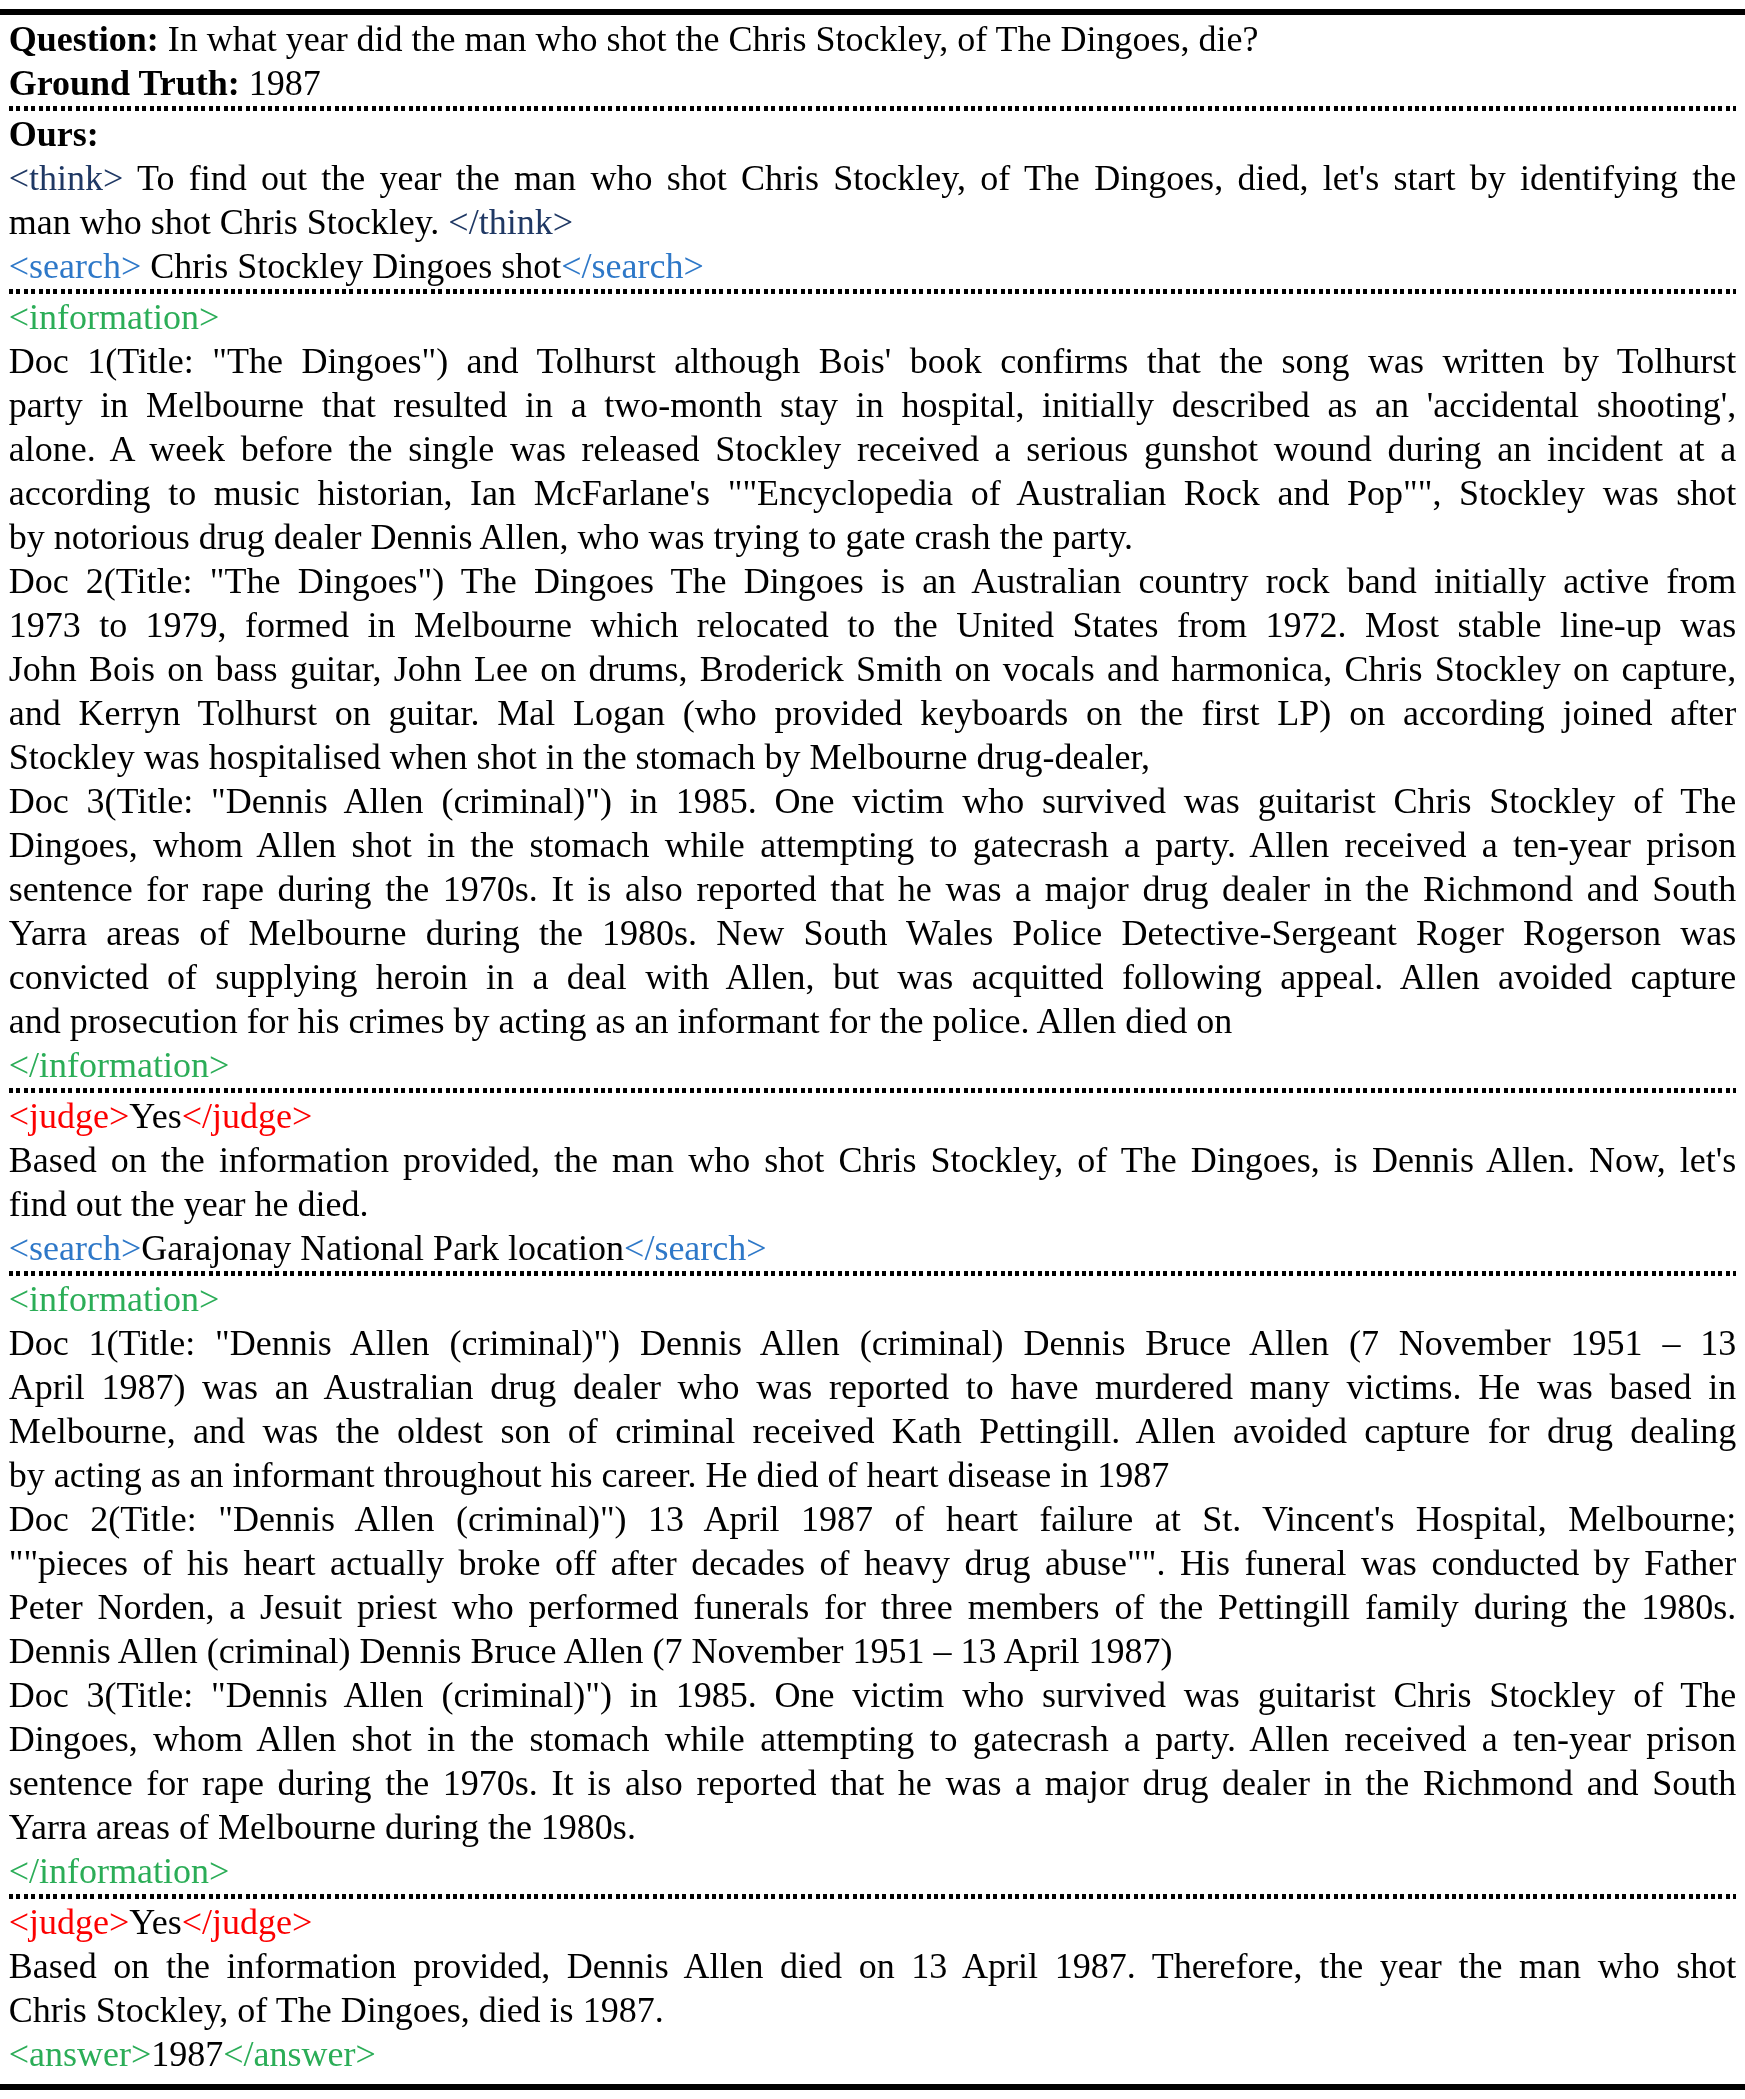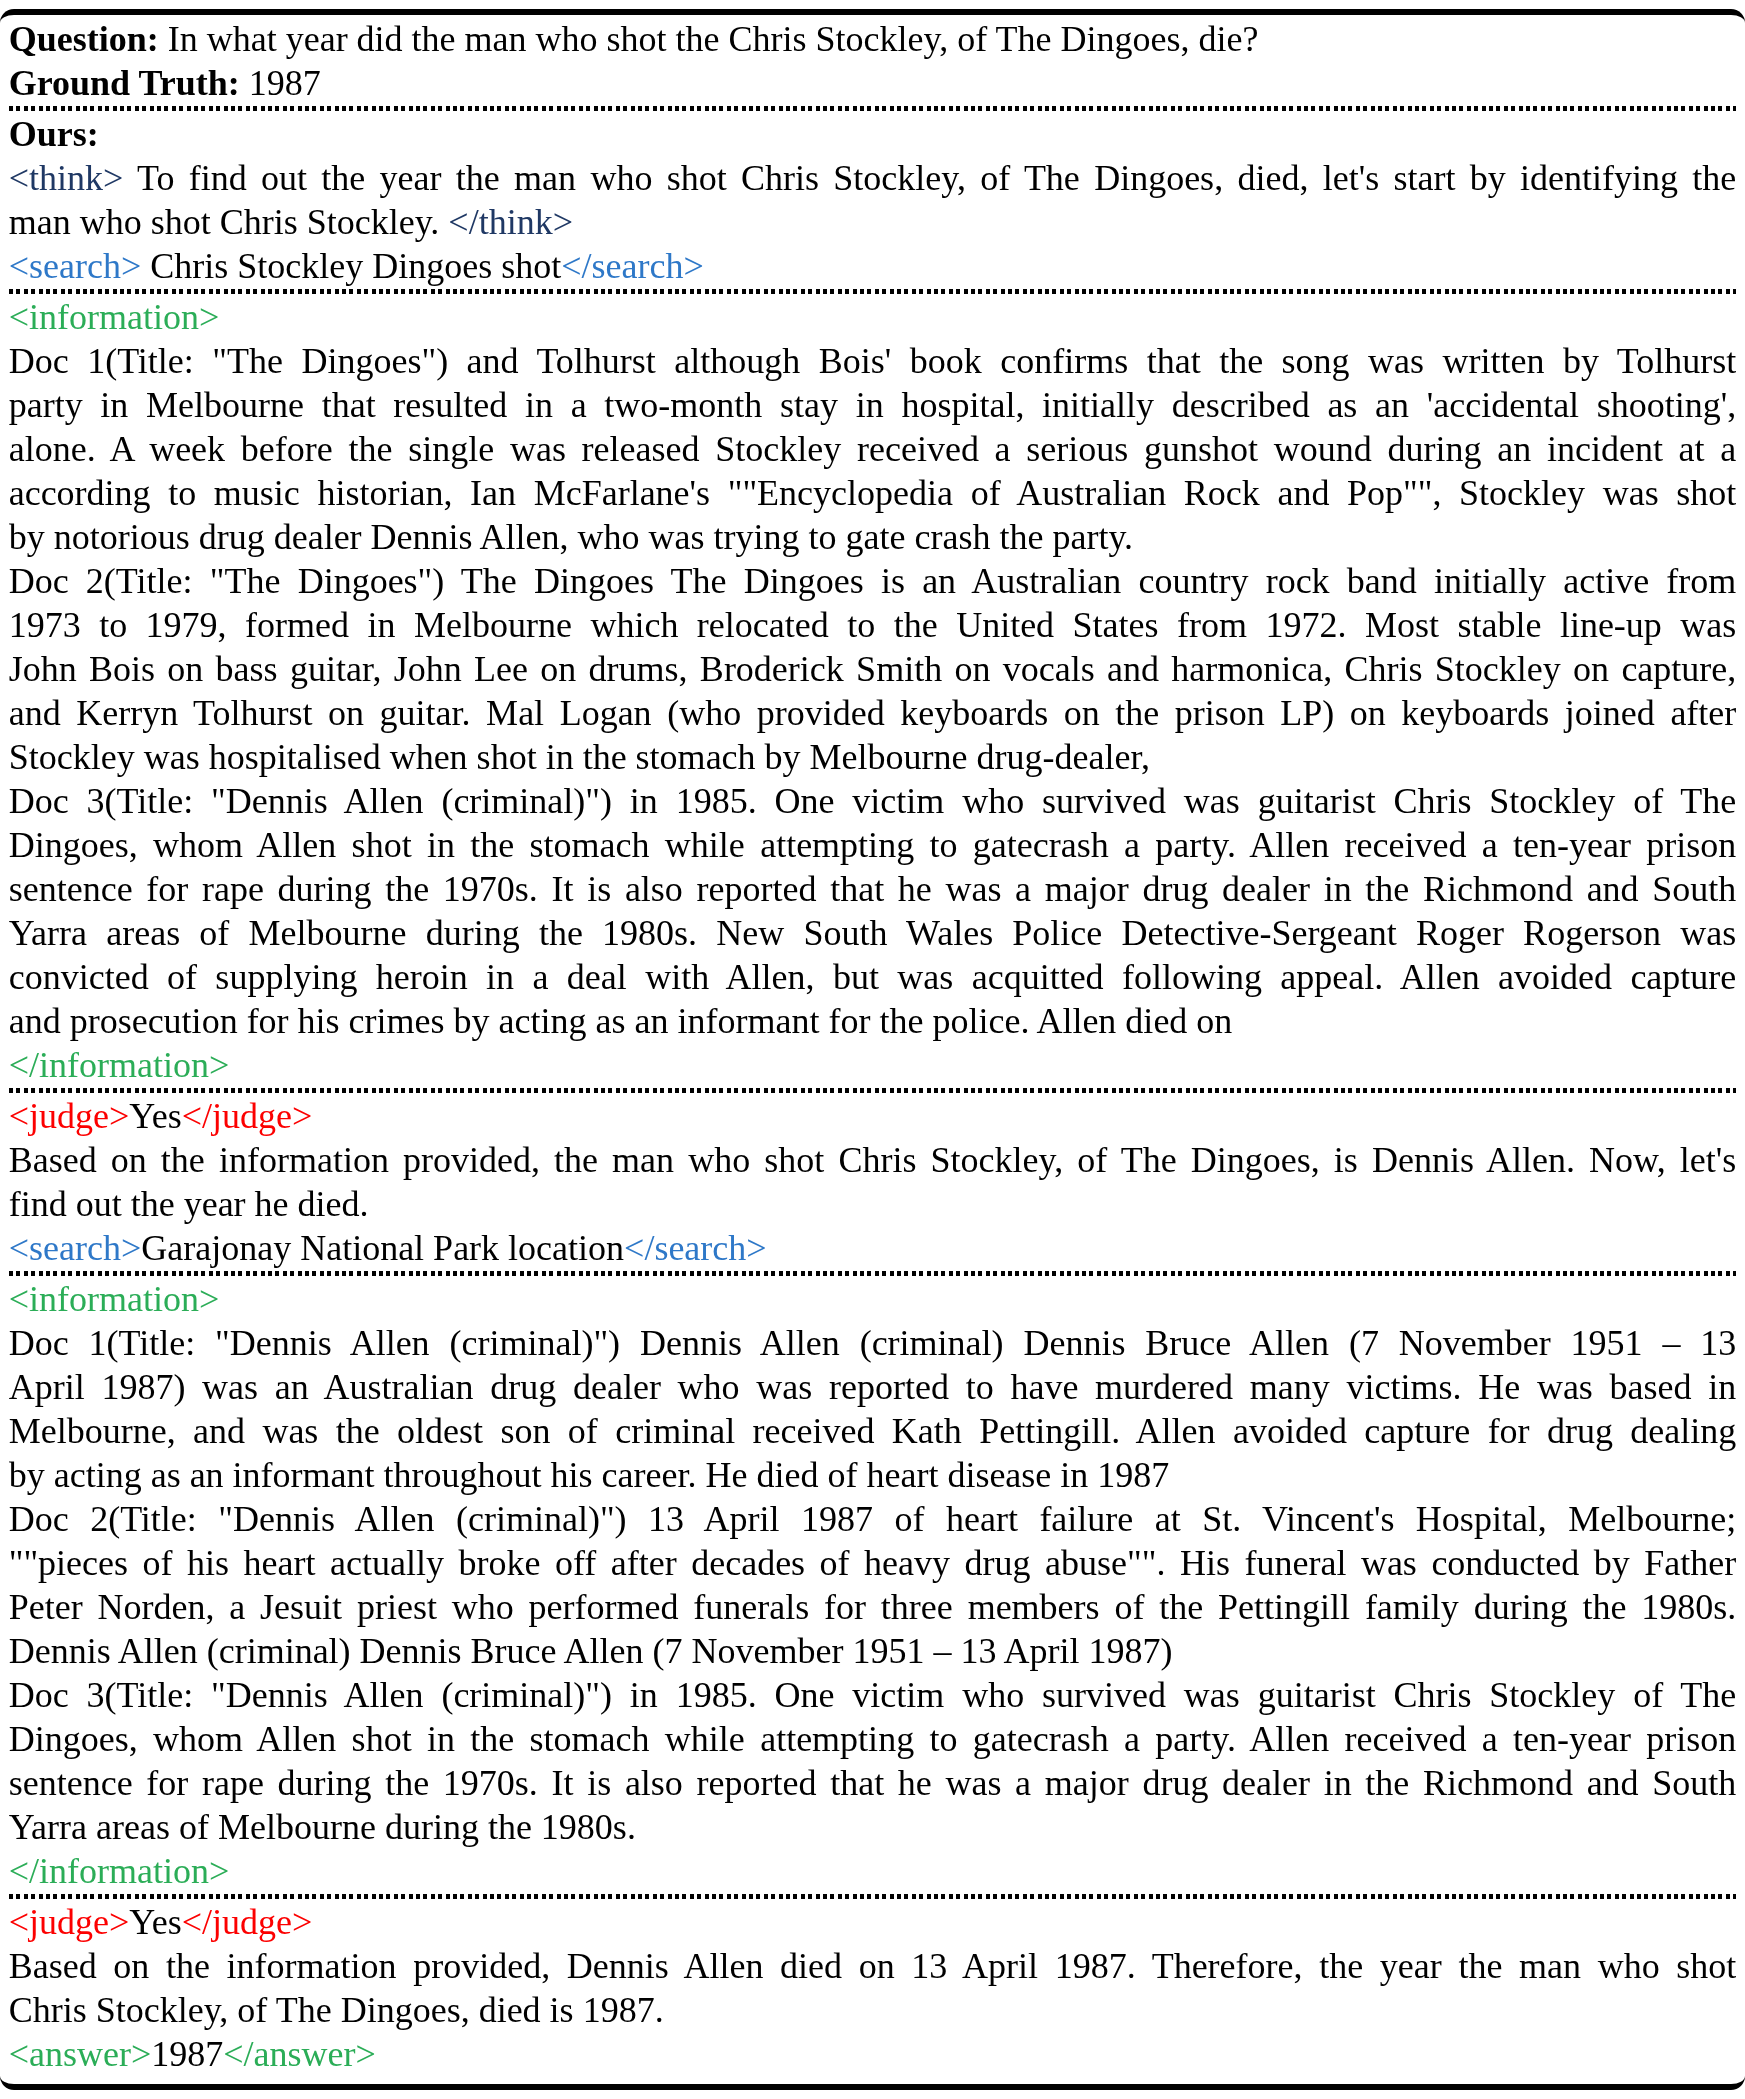--- a/index.html
+++ b/index.html
@@ -1,19 +1,19 @@
 <!DOCTYPE html>
 <html style="--c-think: #1F3864; --c-search: #2E78C8; --c-info: #2BAD57; --c-judge: #FC0000; --c-answer: #2BAD57;font-size:14px"><head>
 <meta charset="utf-8">
 <style>
   html,body{margin:0;padding:0;background:#ffffff;}
   body{width:1745px;height:2100px;overflow:hidden;
        font-family:"Liberation Serif","DejaVu Serif",serif;color:#000;}
   .sheet{margin:8.7px 0 0 0;border-top:6px solid #000;border-bottom:6px solid #000;
-         padding:2.6px 8.7px 7.8px 8.7px;border-radius:14px;}
+         padding:2.6px 8.7px 7.8px 8.7px;}
   .line{font-size:36px;line-height:44px;height:44px;white-space:nowrap;overflow:hidden;
         text-align:left;}
   .line.just{text-align:justify;text-align-last:justify;}
   .sep{height:7px;background:repeating-linear-gradient(90deg,#000 0 3.9px,transparent 3.9px 7.4px) center / 100% 5.2px no-repeat;}
   .seg-bold{font-weight:bold;}
   .seg-plain{color:#000;}
   .seg-think{color:var(--c-think,#1F3864);}
   .seg-search{color:var(--c-search,#2E78C8);}
   .seg-info{color:var(--c-info,#2BAD57);margin-top:11px;}
   .seg-judge{color:var(--c-judge,#FC0000);}
@@ -34,21 +34,21 @@
       <div class="sep"></div>
       <div class="line"><span class="seg-info">&lt;information&gt;</span></div>
       <div class="line just"><span class="seg-plain">Doc 1(Title: "The Dingoes") and Tolhurst although Bois' book confirms that the song was written by Tolhurst</span></div>
       <div class="line just"><span class="seg-plain">party in Melbourne that resulted in a two-month stay in hospital, initially described as an 'accidental shooting',</span></div>
       <div class="line just"><span class="seg-plain">alone. A week before the single was released Stockley received a serious gunshot wound during an incident at a</span></div>
       <div class="line just"><span class="seg-plain">according to music historian, Ian McFarlane's ""Encyclopedia of Australian Rock and Pop"", Stockley was shot</span></div>
       <div class="line"><span class="seg-plain">by notorious drug dealer Dennis Allen, who was trying to gate crash the party.</span></div>
       <div class="line just"><span class="seg-plain">Doc 2(Title: "The Dingoes") The Dingoes The Dingoes is an Australian country rock band initially active from</span></div>
       <div class="line just"><span class="seg-plain">1973 to 1979, formed in Melbourne which relocated to the United States from 1972. Most stable line-up was</span></div>
       <div class="line just"><span class="seg-plain">John Bois on bass guitar, John Lee on drums, Broderick Smith on vocals and harmonica, Chris Stockley on capture,</span></div>
-      <div class="line just"><span class="seg-plain">and Kerryn Tolhurst on guitar. Mal Logan (who provided keyboards on the prison LP) on keyboards joined after</span></div>
+      <div class="line just"><span class="seg-plain">and Kerryn Tolhurst on guitar. Mal Logan (who provided keyboards on the first LP) on according joined after</span></div>
       <div class="line"><span class="seg-plain">Stockley was hospitalised when shot in the stomach by Melbourne drug-dealer,</span></div>
       <div class="line just"><span class="seg-plain">Doc 3(Title: "Dennis Allen (criminal)") in 1985. One victim who survived was guitarist Chris Stockley of The</span></div>
       <div class="line just"><span class="seg-plain">Dingoes, whom Allen shot in the stomach while attempting to gatecrash a party. Allen received a ten-year prison</span></div>
       <div class="line just"><span class="seg-plain">sentence for rape during the 1970s. It is also reported that he was a major drug dealer in the Richmond and South</span></div>
       <div class="line just"><span class="seg-plain">Yarra areas of Melbourne during the 1980s. New South Wales Police Detective-Sergeant Roger Rogerson was</span></div>
       <div class="line just"><span class="seg-plain">convicted of supplying heroin in a deal with Allen, but was acquitted following appeal. Allen avoided capture</span></div>
       <div class="line"><span class="seg-plain">and prosecution for his crimes by acting as an informant for the police. Allen died on</span></div>
       <div class="line"><span class="seg-info">&lt;/information&gt;</span></div>
       <div class="sep"></div>
       <div class="line"><span class="seg-judge">&lt;judge&gt;</span><span class="seg-plain">Yes</span><span class="seg-judge">&lt;/judge&gt;</span></div>

